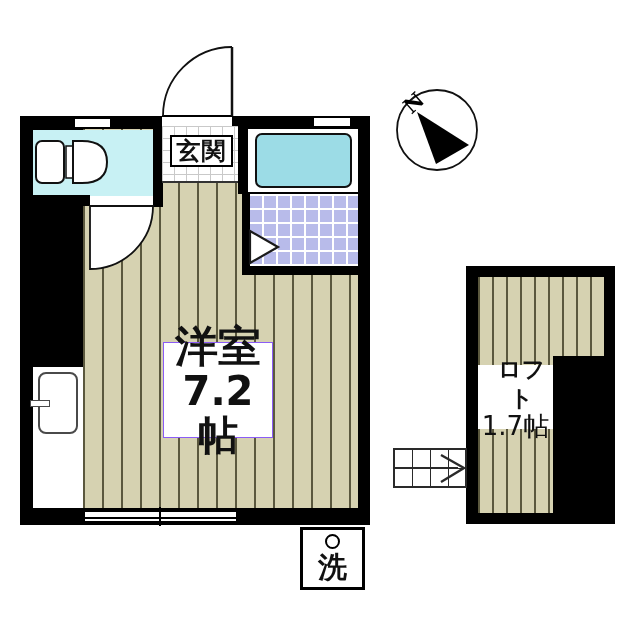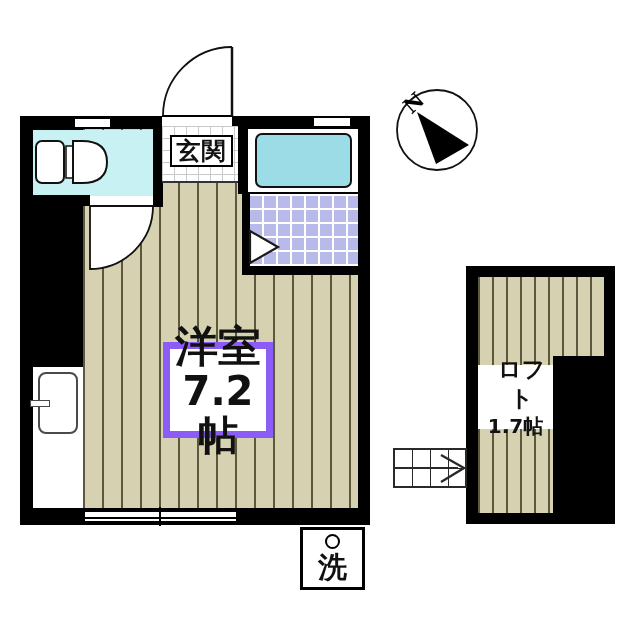--- a/index.html
+++ b/index.html
@@ -27,25 +27,25 @@
     background-size:12px 12px;
   }
   .purplegrid{
     background-color:var(--tile-room);
     background-image:linear-gradient(#ffffff 2px,transparent 2px),linear-gradient(90deg,#ffffff 2px,transparent 2px);
     background-size:14px 14px;
   }
   .whitebox{background:#fff;}
   .window{background:#fff;border:2px solid #000;box-sizing:border-box;}
   .label-box{display:flex;flex-direction:column;align-items:center;justify-content:center;text-align:center;background:#fff;box-sizing:border-box;}
-  .room-label-main{border:7px solid #8b5cf6;font-weight:600;}
+  .room-label-main{border:1px solid #8b5cf6;font-weight:600;}
   .room-label-main .l1{font-size:43px;line-height:46px;}
   .room-label-main .l2{font-size:40px;line-height:44px;}
   .room-label-loft .l1{font-size:23px;line-height:29px;font-weight:600;margin-left:12px;}
-  .room-label-loft .l2{font-size:20px;line-height:27px;font-weight:700;}
+  .room-label-loft .l2{font-size:26px;line-height:27px;font-weight:400;}
   .genkan-label{border:2px solid #000;font-size:24px;font-weight:600;letter-spacing:1px;}
   .laundry-box{background:#fff;border:3px solid #000;box-sizing:border-box;display:flex;flex-direction:column;align-items:center;}
   .laundry-circle{width:15px;height:15px;border:2px solid #000;border-radius:50%;margin-top:4px;background:#fff;box-sizing:border-box;}
   .laundry-char{font-size:29px;line-height:36px;font-weight:600;}
   .stairs{
     background-color:#fff;border:2px solid #2a2a2a;box-sizing:border-box;
     background-image:linear-gradient(#2a2a2a 1.5px,transparent 1.5px),linear-gradient(90deg,#2a2a2a 1.5px,transparent 1.5px);
     background-size:18px 19px;background-position:-1px -1px;
   }
   .tub{background:var(--bathtub);border:2.5px solid #111;border-radius:7px;box-sizing:border-box;}

